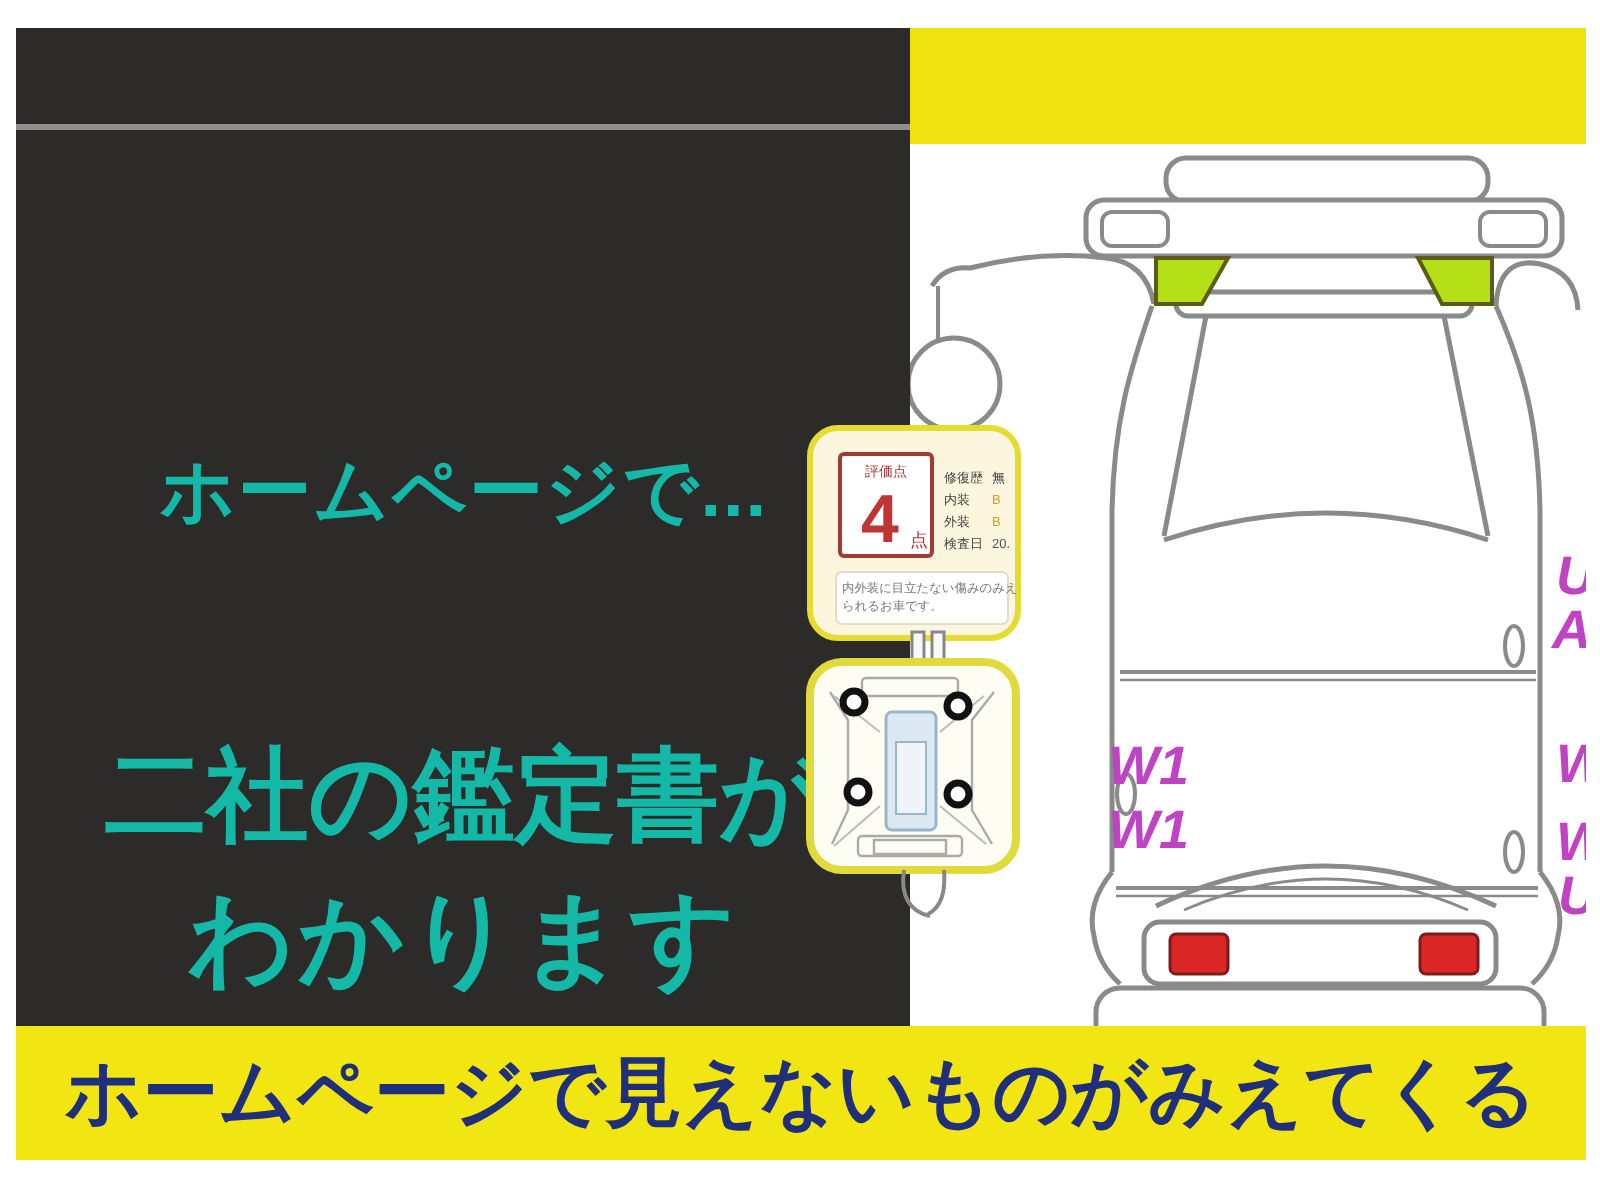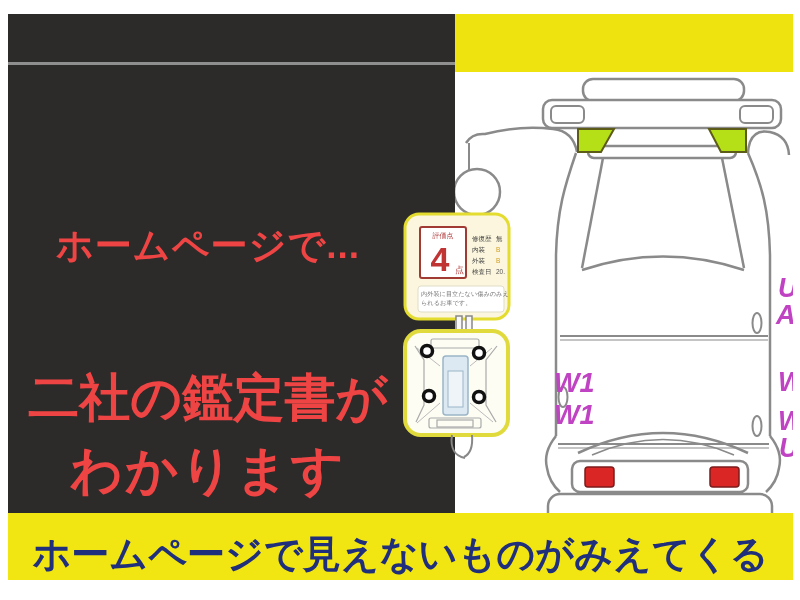--- a/index.html
+++ b/index.html
@@ -2,30 +2,30 @@
 <html><head>
 <meta charset="utf-8">
 <style>
   html,body{margin:0;padding:0;background:#ffffff;width:800px;height:600px;overflow:hidden;
     font-family:"Liberation Sans","DejaVu Sans",sans-serif;}
   .stage{position:absolute;left:0;top:0;width:800px;height:600px;background:#ffffff;}
   .topbar{position:absolute;left:8px;top:14px;width:447px;height:48px;background:#2c2b29;}
   .topline{position:absolute;left:8px;top:62px;width:447px;height:3px;background:#8f8f8f;}
   .topband{position:absolute;left:455px;top:14px;width:338px;height:58px;background:#eee30e;}
   .leftpanel{position:absolute;left:8px;top:65px;width:447px;height:448px;background:#2c2b29;}
-  .lp-text{position:absolute;left:0;top:0;width:400px;text-align:center;color:#ef4444;
-    font-weight:900;line-height:1;}
+  .lp-text{position:absolute;left:0;top:0;width:400px;text-align:center;color:#14b8a6;
+    font-weight:900;line-height:1;padding-left:24px;}
   .lp1{top:162px;font-size:37px;letter-spacing:1px;}
   .lp2{top:233px;font-size:52px;}
   .lp3{top:307px;font-size:51px;}
   .lp4{top:379px;font-size:52px;letter-spacing:2px;}
   .rightpanel{position:absolute;left:455px;top:72px;width:338px;height:441px;background:#ffffff;overflow:hidden;}
   .cards{position:absolute;left:400px;top:210px;width:115px;height:252px;}
   .banner{position:absolute;left:8px;top:513px;width:785px;height:67px;background:#f1e512;
-    display:flex;align-items:flex-end;justify-content:center;}
+    display:flex;align-items:center;justify-content:center;}
   .banner span{color:#1f2f7c;font-weight:900;font-size:38px;letter-spacing:0px;white-space:nowrap;}
   svg text{font-family:"Liberation Sans","DejaVu Sans",sans-serif;}
   .code{font-weight:bold;font-style:italic;}
 </style>
 </head>
 <body>
 
 <div class="stage">
 
   <div class="topbar"></div>

